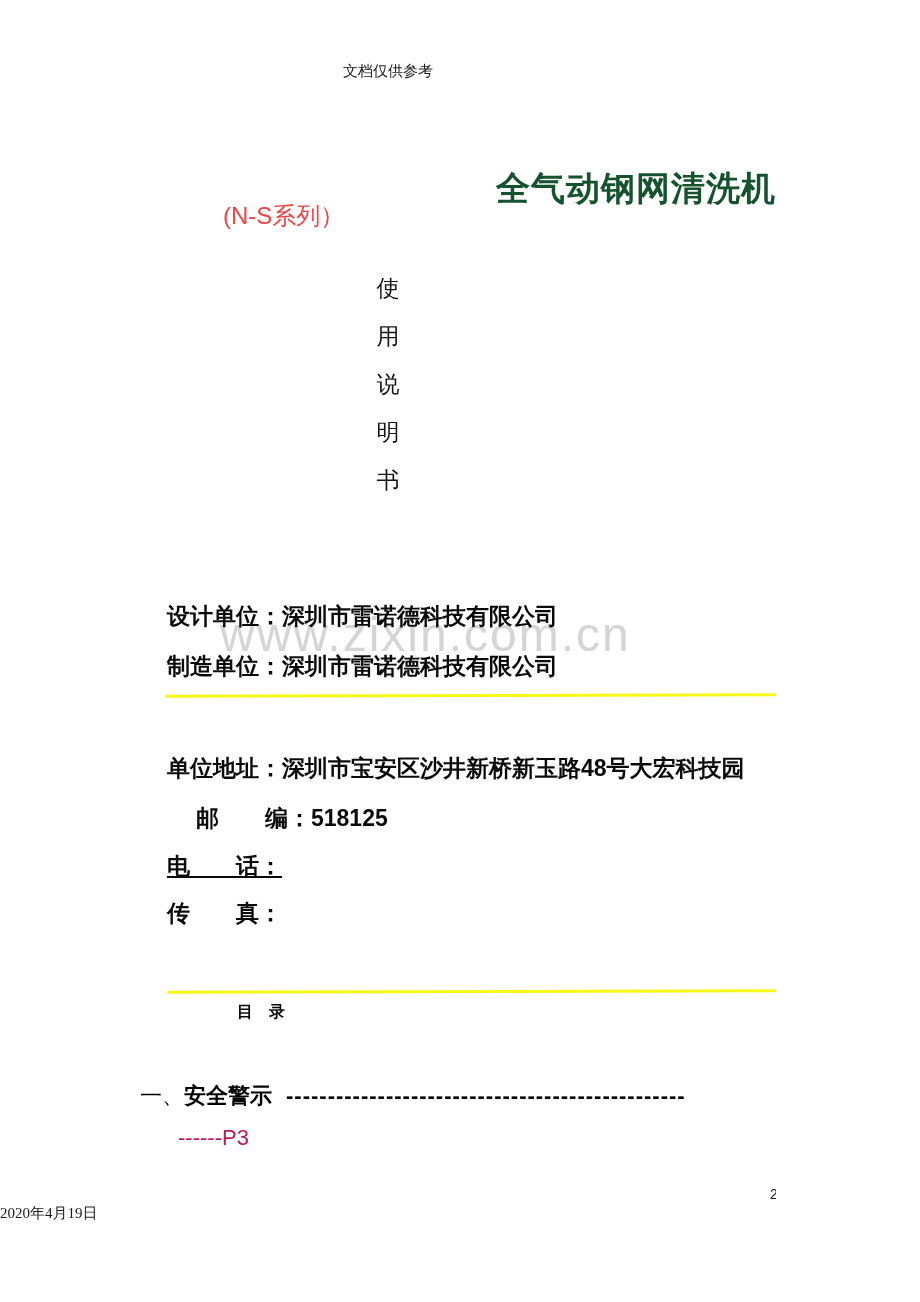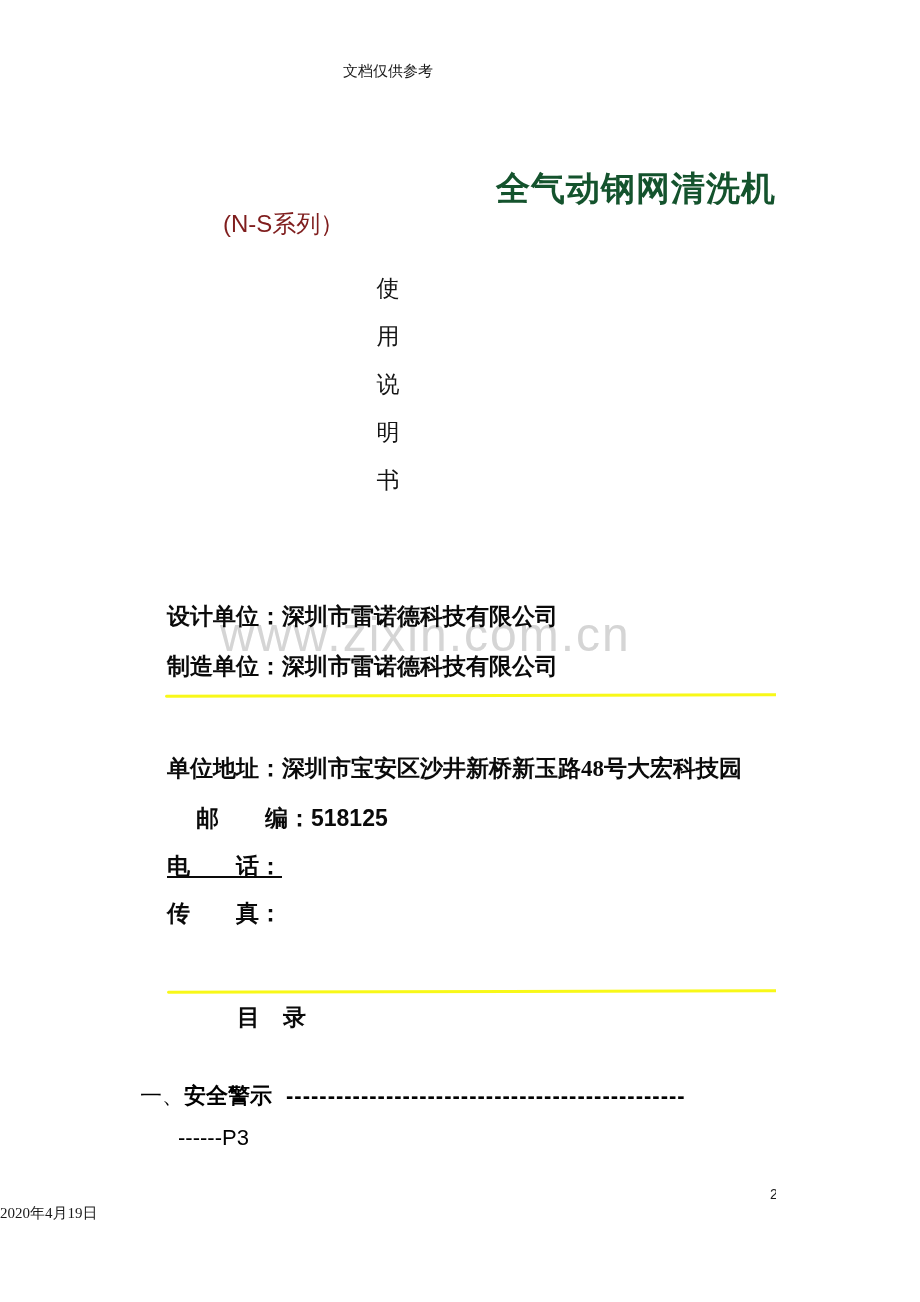--- a/index.html
+++ b/index.html
@@ -32,25 +32,25 @@
     left: 0;
     right: 0;
     text-align: right;
     font-size: 34px;
     font-weight: 600;
     letter-spacing: 1px;
     color: #14532d;
   }
   .doc-series {
     position: absolute;
-    top: 208px;
+    top: 200px;
     left: 223px;
     font-size: 24px;
     font-weight: 500;
-    color: #7f1d1d;
+    color: #ef4444;
   }
   .vertical-title {
     position: absolute;
     top: 264px;
     left: 0;
     right: 0;
     text-align: center;
     font-size: 23px;
     font-weight: 500;
     line-height: 48px;
@@ -71,38 +71,38 @@
     position: absolute;
     left: 167px;
     font-size: 23px;
     font-weight: 700;
     color: #0a0a0a;
     z-index: 1;
     white-space: pre;
   }
   .line-design      { top: 601px; }
   .line-manufacture { top: 651px; }
-  .line-address     { top: 753px; font-family: Liberation Serif, serif; }
+  .line-address     { top: 753px; }
   .line-postcode    { top: 803px; margin-left: 29px; }
   .line-phone       { top: 851px; text-decoration: underline; }
   .line-fax         { top: 898px; }
   .divider {
     position: absolute;
     height: 3px;
     background: #f8f818;
     border-radius: 2px;
     z-index: 1;
   }
   .divider-1 { top: 694px; left: 165px; width: 638px; transform: rotate(-0.15deg); }
   .divider-2 { top: 990px; left: 167px; width: 645px; transform: rotate(-0.15deg); }
   .toc-heading {
     position: absolute;
     top: 1002px;
     left: 237px;
-    font-size: 23px;
+    font-size: 16px;
     font-weight: 700;
     color: #0a0a0a;
     white-space: pre;
   }
   .toc-item {
     position: absolute;
     top: 1081px;
     left: 140px;
     width: 645px;
     font-size: 22px;
@@ -116,21 +116,21 @@
     font-weight: 600;
     letter-spacing: 1px;
     padding-left: 14px;
   }
   .toc-pageref {
     position: absolute;
     top: 1125px;
     left: 178px;
     font-size: 22px;
     font-weight: 500;
-    color: #000000;
+    color: #be185d;
   }
   .page-number {
     position: absolute;
     top: 1186px;
     left: 770px;
     font-size: 14px;
     color: #1a1a1a;
   }
   .footer-date {
     position: absolute;

